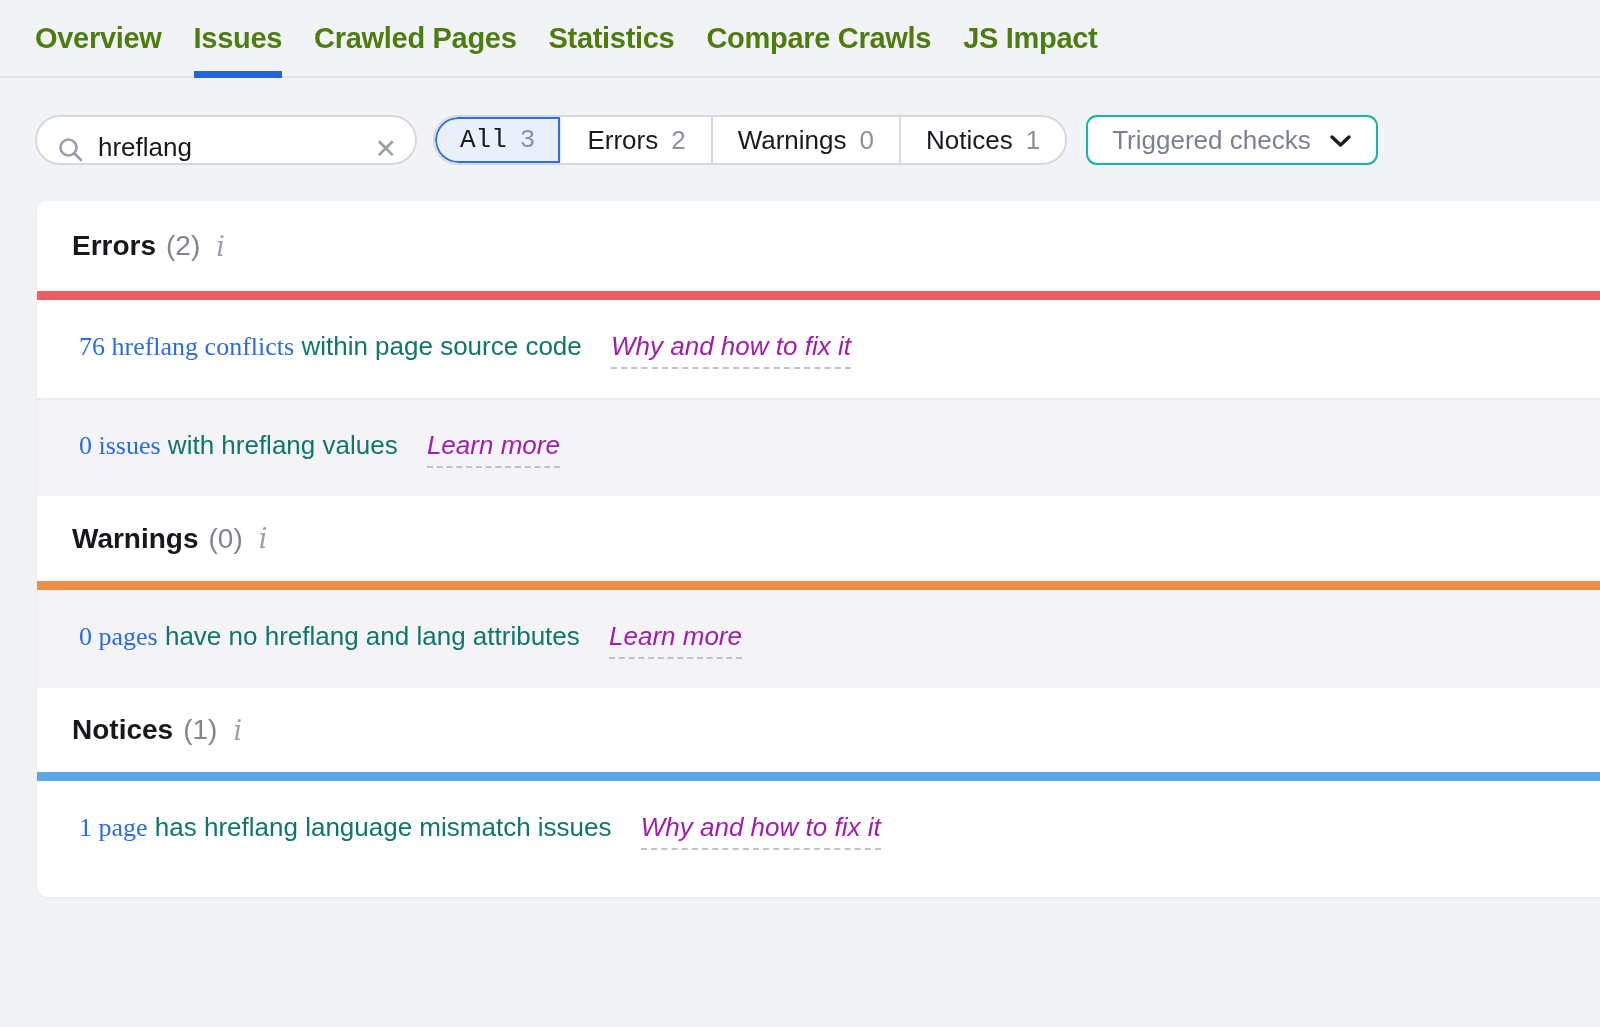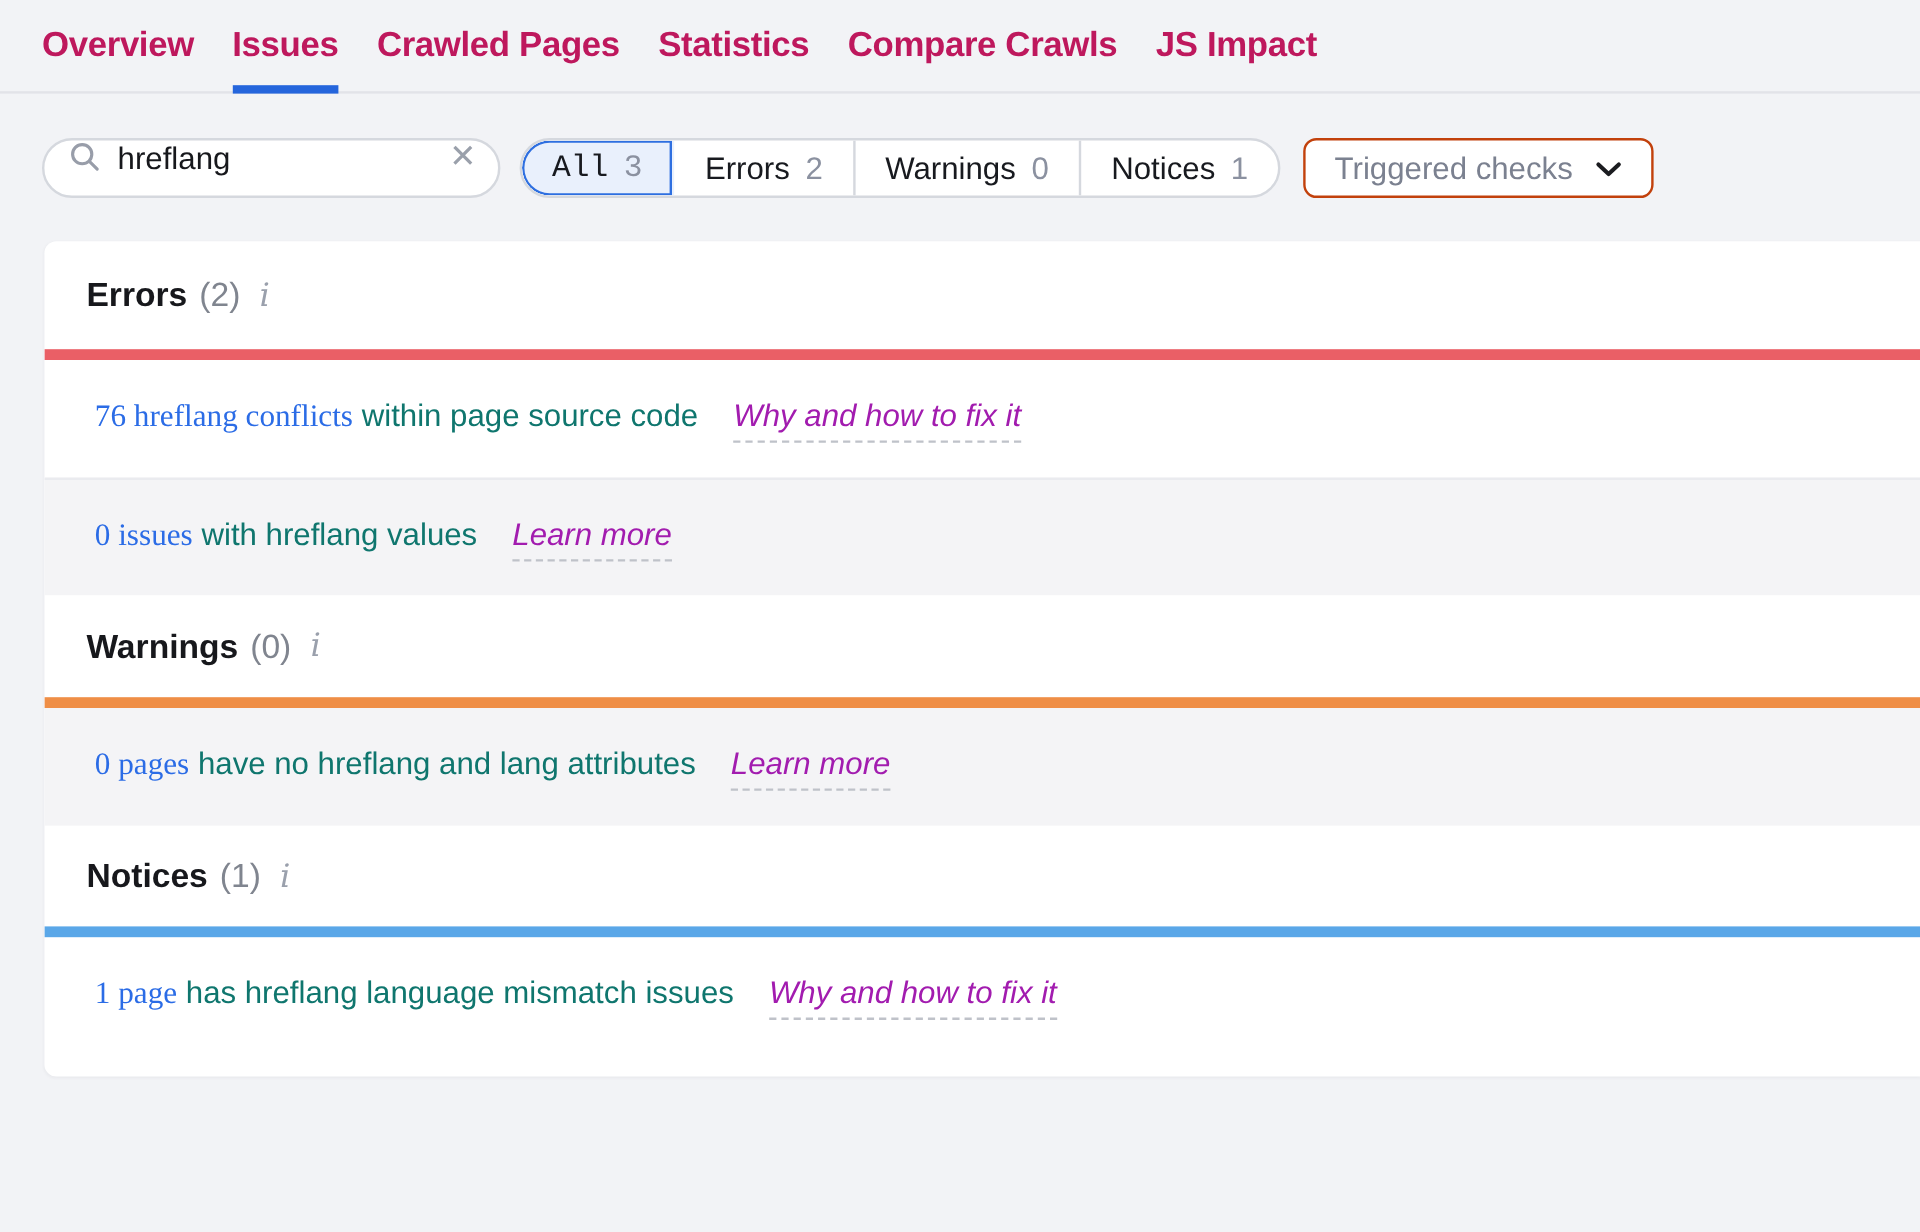--- a/index.html
+++ b/index.html
@@ -12,36 +12,36 @@
   
   .tabbar{
     display:flex;gap:32px;align-items:stretch;
     height:76px;padding-left:35px;
     border-bottom:2px solid #e2e3e8;
     background:#f2f3f6;
   }
   .tab{
     position:relative;display:flex;align-items:center;
     font-size:29px;font-weight:700;letter-spacing:-0.3px;
-    color:#be185d;cursor:pointer;white-space:nowrap;
+    color:#4d7c0f;cursor:pointer;white-space:nowrap;
   }
   .tab-underline{
     display:none;position:absolute;left:0;right:0;bottom:-2px;height:7px;
     background:var(--active_tab_blue,#2565dc);
   }
   .tab.active .tab-underline{display:block;}
   
   .toolbar{
     display:flex;align-items:center;
     margin:37px 0 0 35px;height:50px;
   }
   .search{
     width:382px;height:50px;box-sizing:border-box;
     border:2px solid #d5d8de;border-radius:25px;background:#fff;
-    display:flex;align-items:flex-start;padding:0 18px 0 20px;
+    display:flex;align-items:flex-end;padding:0 18px 0 20px;
   }
   .search svg{flex:0 0 auto;}
   .search input{
     border:none;outline:none;flex:1;min-width:0;
     font-family:inherit;font-size:26px;color:#17181c;
     background:transparent;margin-left:14px;padding:0;
   }
   .clear-x{color:#9aa0ab;font-size:27px;line-height:1;cursor:pointer;flex:0 0 auto;}
   .segmented{
     display:flex;height:50px;box-sizing:border-box;margin-left:16px;
@@ -57,21 +57,21 @@
   .segment.selected{
     background:var(--selected_filter_bg,#e9f0fc);
     box-shadow:inset 0 0 0 2px var(--selected_filter_border,#2e6fe0);
     border-radius:25px 0 0 25px;
     border-right-color:transparent;
     font-family:Liberation Mono, monospace;
   }
   .dropdown{
     display:flex;align-items:center;gap:18px;height:50px;box-sizing:border-box;
     margin-left:19px;padding:0 24px;background:#fff;
-    border:2px solid #c2410c;border-radius:11px;
+    border:2px solid #14b8a6;border-radius:11px;
     font-family:inherit;font-size:26px;color:#7b8190;cursor:pointer;white-space:nowrap;
   }
   .dropdown svg{margin-top:3px;}
   
   .card{
     margin:36px 0 0 37px;width:1563px;box-sizing:border-box;
     background:#fff;border-radius:10px 0 0 10px;
     padding-bottom:18px;overflow:hidden;
     box-shadow:0 1px 3px rgba(40,45,60,.05);
   }

